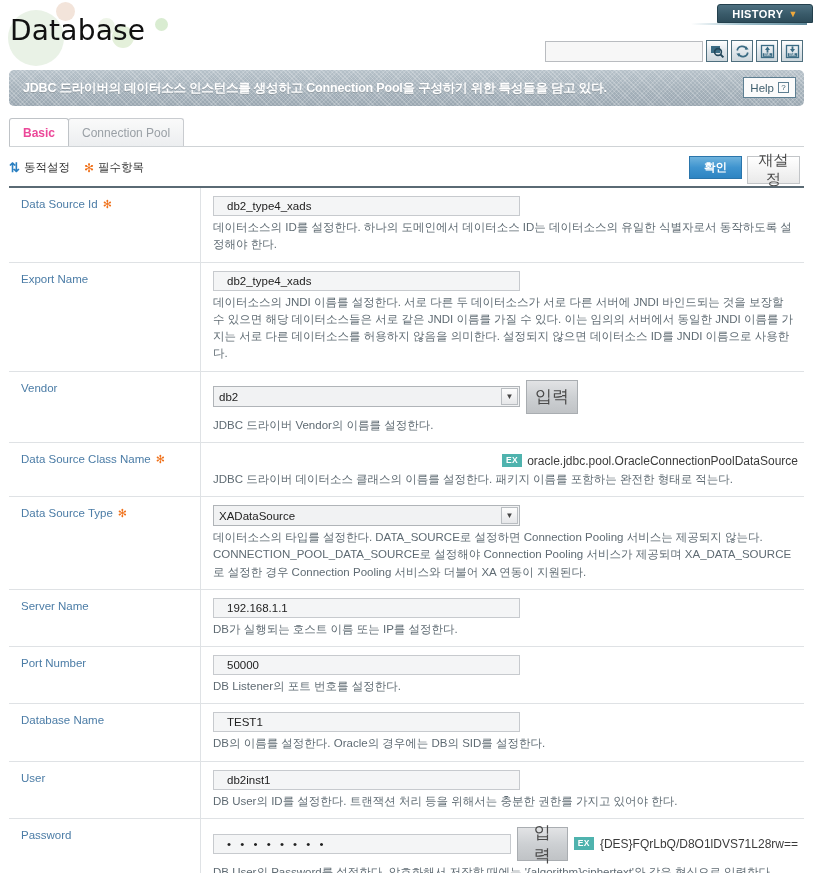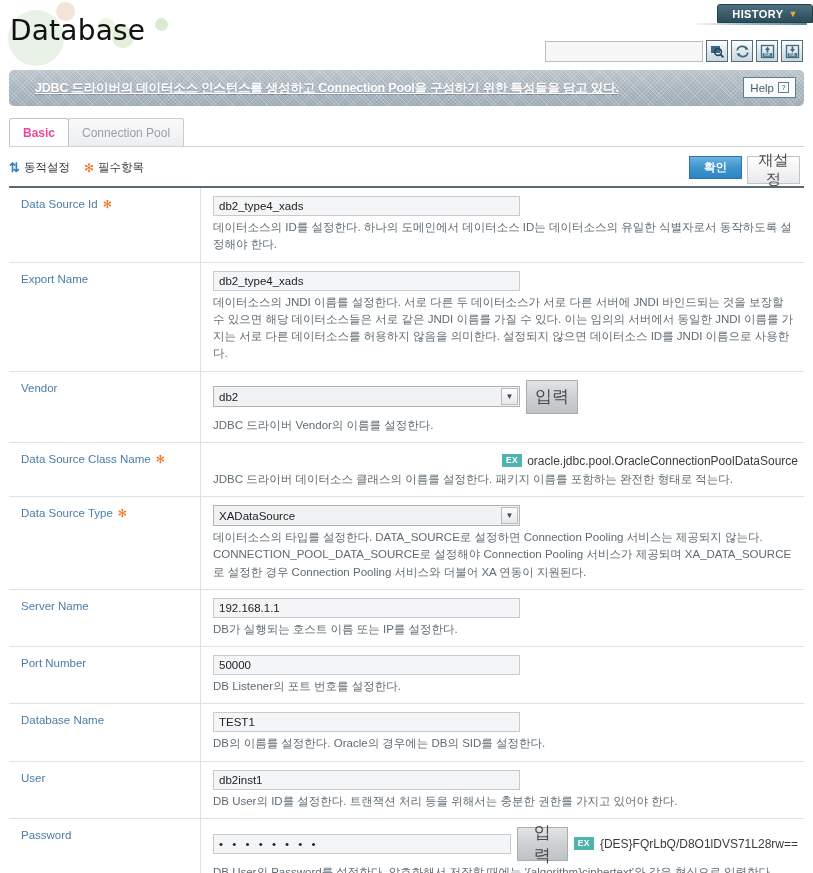--- a/index.html
+++ b/index.html
@@ -65,23 +65,22 @@
     border-radius: 5px;
     background-color: #aab6bf;
     background-image:
       repeating-linear-gradient(45deg, rgba(255,255,255,.22) 0 1px, rgba(0,0,0,0) 1px 3px),
       repeating-linear-gradient(-45deg, rgba(255,255,255,.16) 0 1px, rgba(0,0,0,0) 1px 3px),
       linear-gradient(180deg,#b6c1c9 0%,#a6b2bb 50%,#9aa7b1 100%);
     display: flex; align-items: center;
   }
   .banner-text {
     color: #ffffff; font-size: 12.5px; font-weight: bold;
-    margin-left: 26px; letter-spacing: -.2px;
+    margin-left: 14px; letter-spacing: -.2px;
     text-shadow: 0 1px 0 rgba(0,0,0,.15);
-    text-decoration: underline;
   }
   .help-btn {
     position: absolute; right: 8px; top: 7px;
     height: 21px; padding: 0 6px;
     background: #fbfbfb; border: 1px solid #5e7f92;
     display:flex; align-items:center; gap:4px;
     font-size: 11.5px; color:#40606f; cursor:pointer;
   }
   .help-q {
     display:inline-flex; align-items:center; justify-content:center;
@@ -143,21 +142,21 @@
     font-size: 11.5px; color:#4b7ca6;
     display:flex; align-items:flex-start; gap:5px;
   }
   .cell-field { flex:1; padding: 8px 6px 8px 12px; }
   .req { color:#f0711a; font-size:11px; line-height:1.2; }
 
   .fieldline { display:flex; align-items:center; gap:6px; }
   .txt {
     height: 20px; width: 307px;
     border: 1px solid #c7cace; background: #f4f5f6;
-    font-size: 11.5px; color:#222; padding: 0 5px;
+    font-size: 11.5px; color:#222; padding: 0 13px;
     font-family: "Liberation Sans", sans-serif;
   }
   .sel {
     height: 21px; width: 307px;
     border: 1px solid #b0b4b8; background:#f1f2f3;
     font-size: 11.5px; color:#222; padding: 0 5px;
     position:relative; display:flex; align-items:center;
     font-family: "Liberation Sans", sans-serif;
   }
   .sel .arrowbox {

